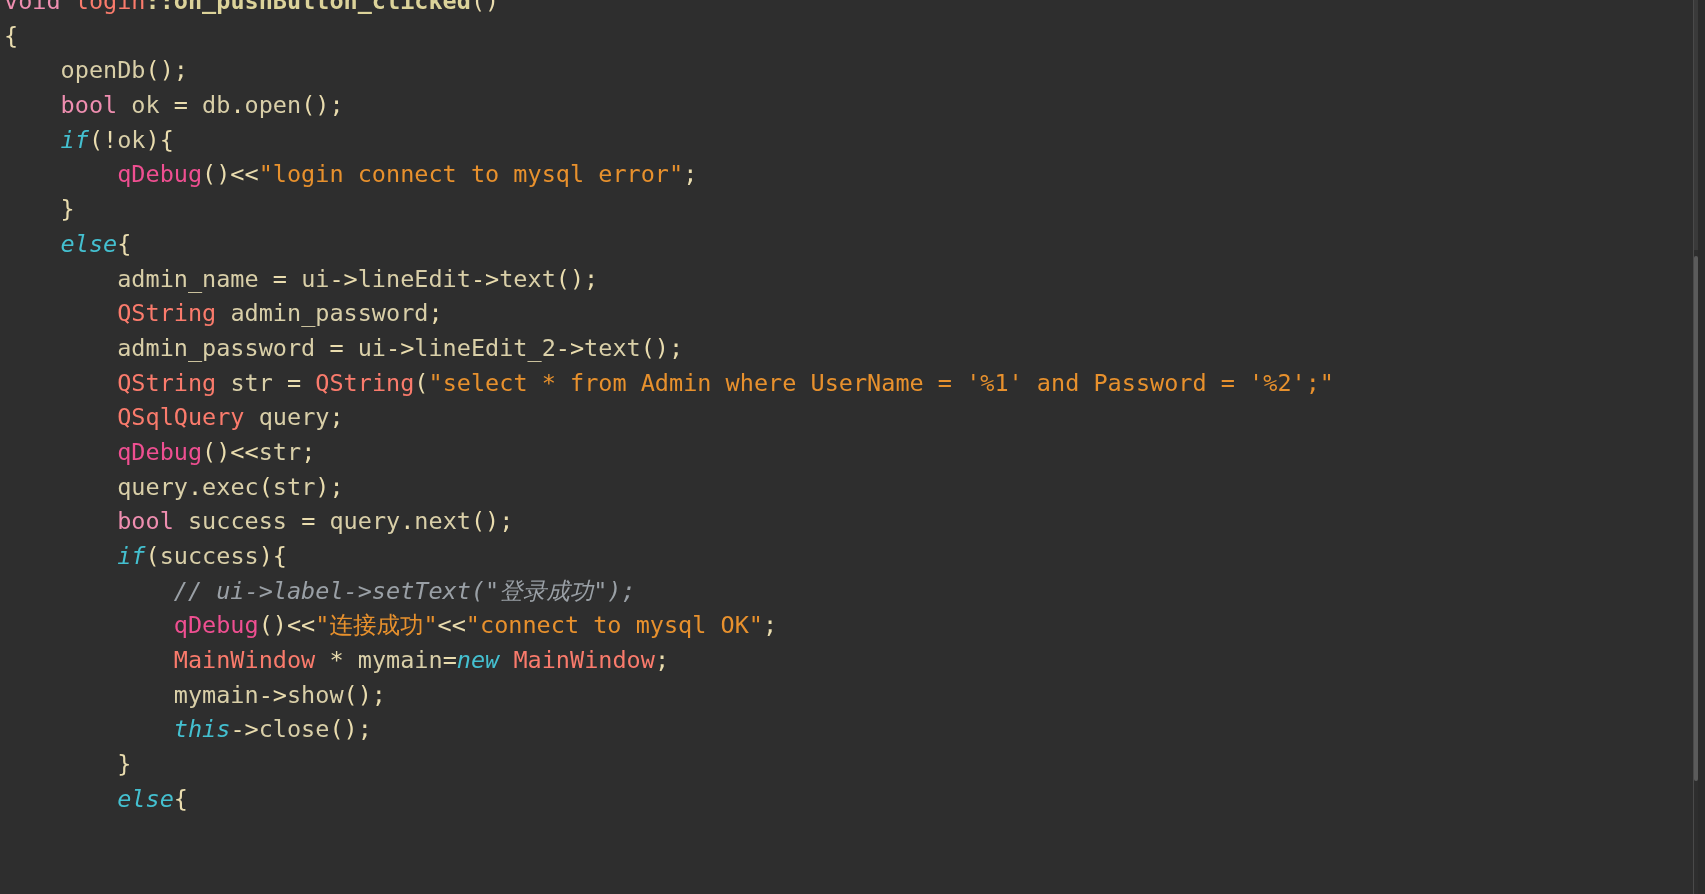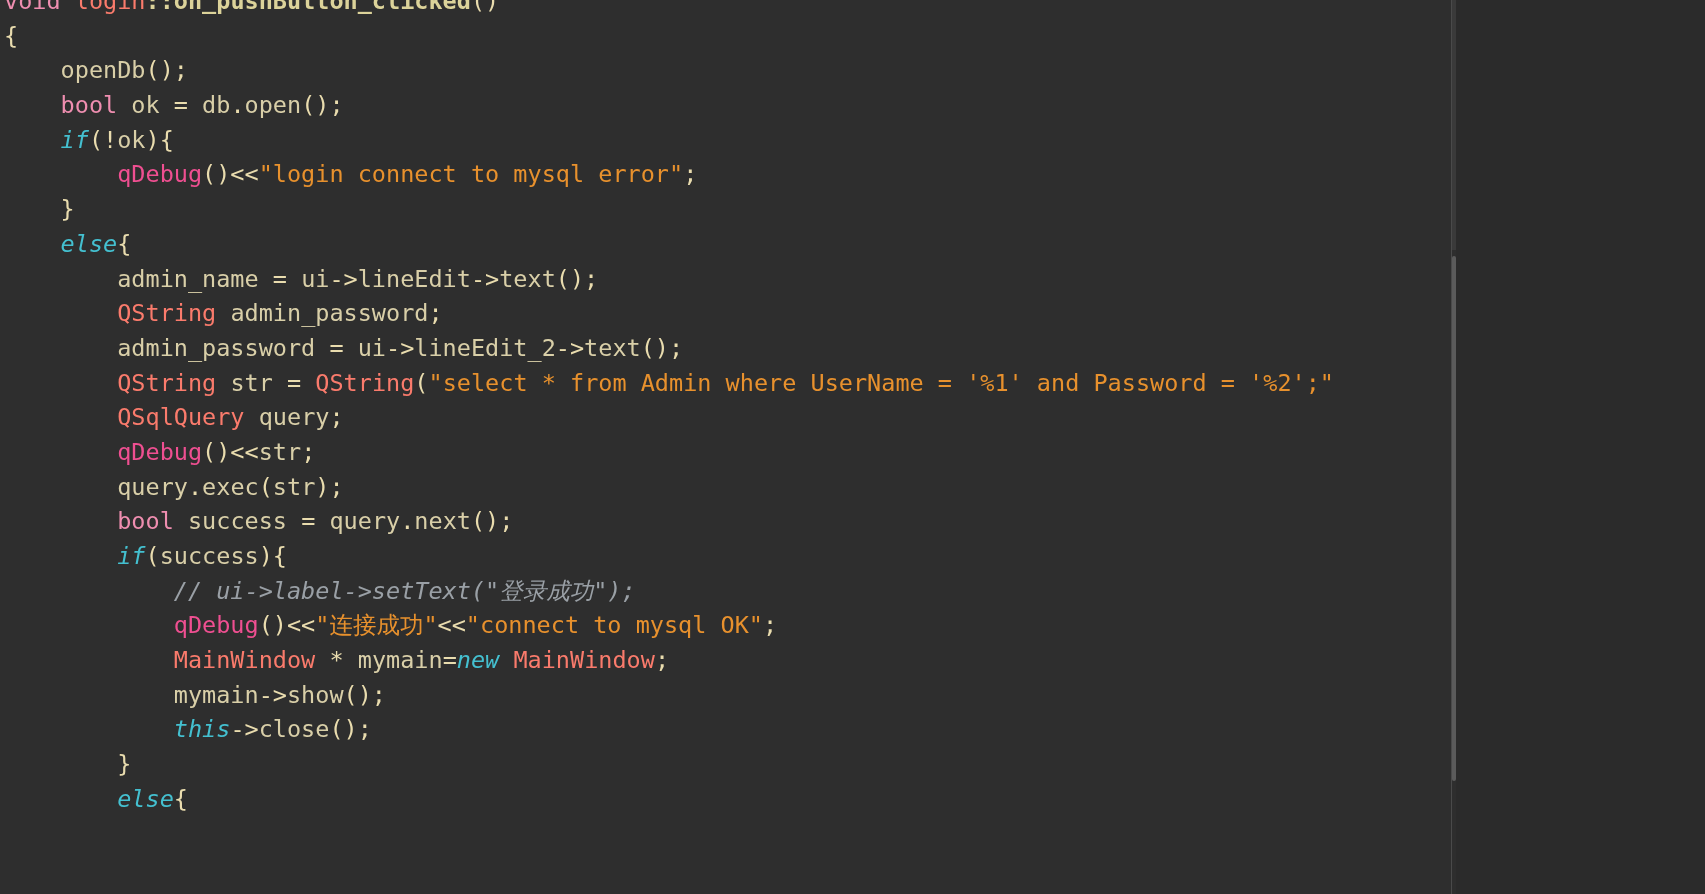--- a/index.html
+++ b/index.html
@@ -9,21 +9,21 @@
     background: #2b2b2b;
   }
   body {
     width: 1705px;
     height: 894px;
     overflow: hidden;
     font-family: "DejaVu Sans Mono", "Liberation Mono", monospace;
   }
   #editor {
     position: relative;
-    width: 1456px;
+    width: 1698px;
     height: 894px;
     background: #2e2e2e;
     overflow: hidden;
   }
   #code {
     position: absolute;
     left: 0;
     
     top: -16px;
     width: 1705px;

